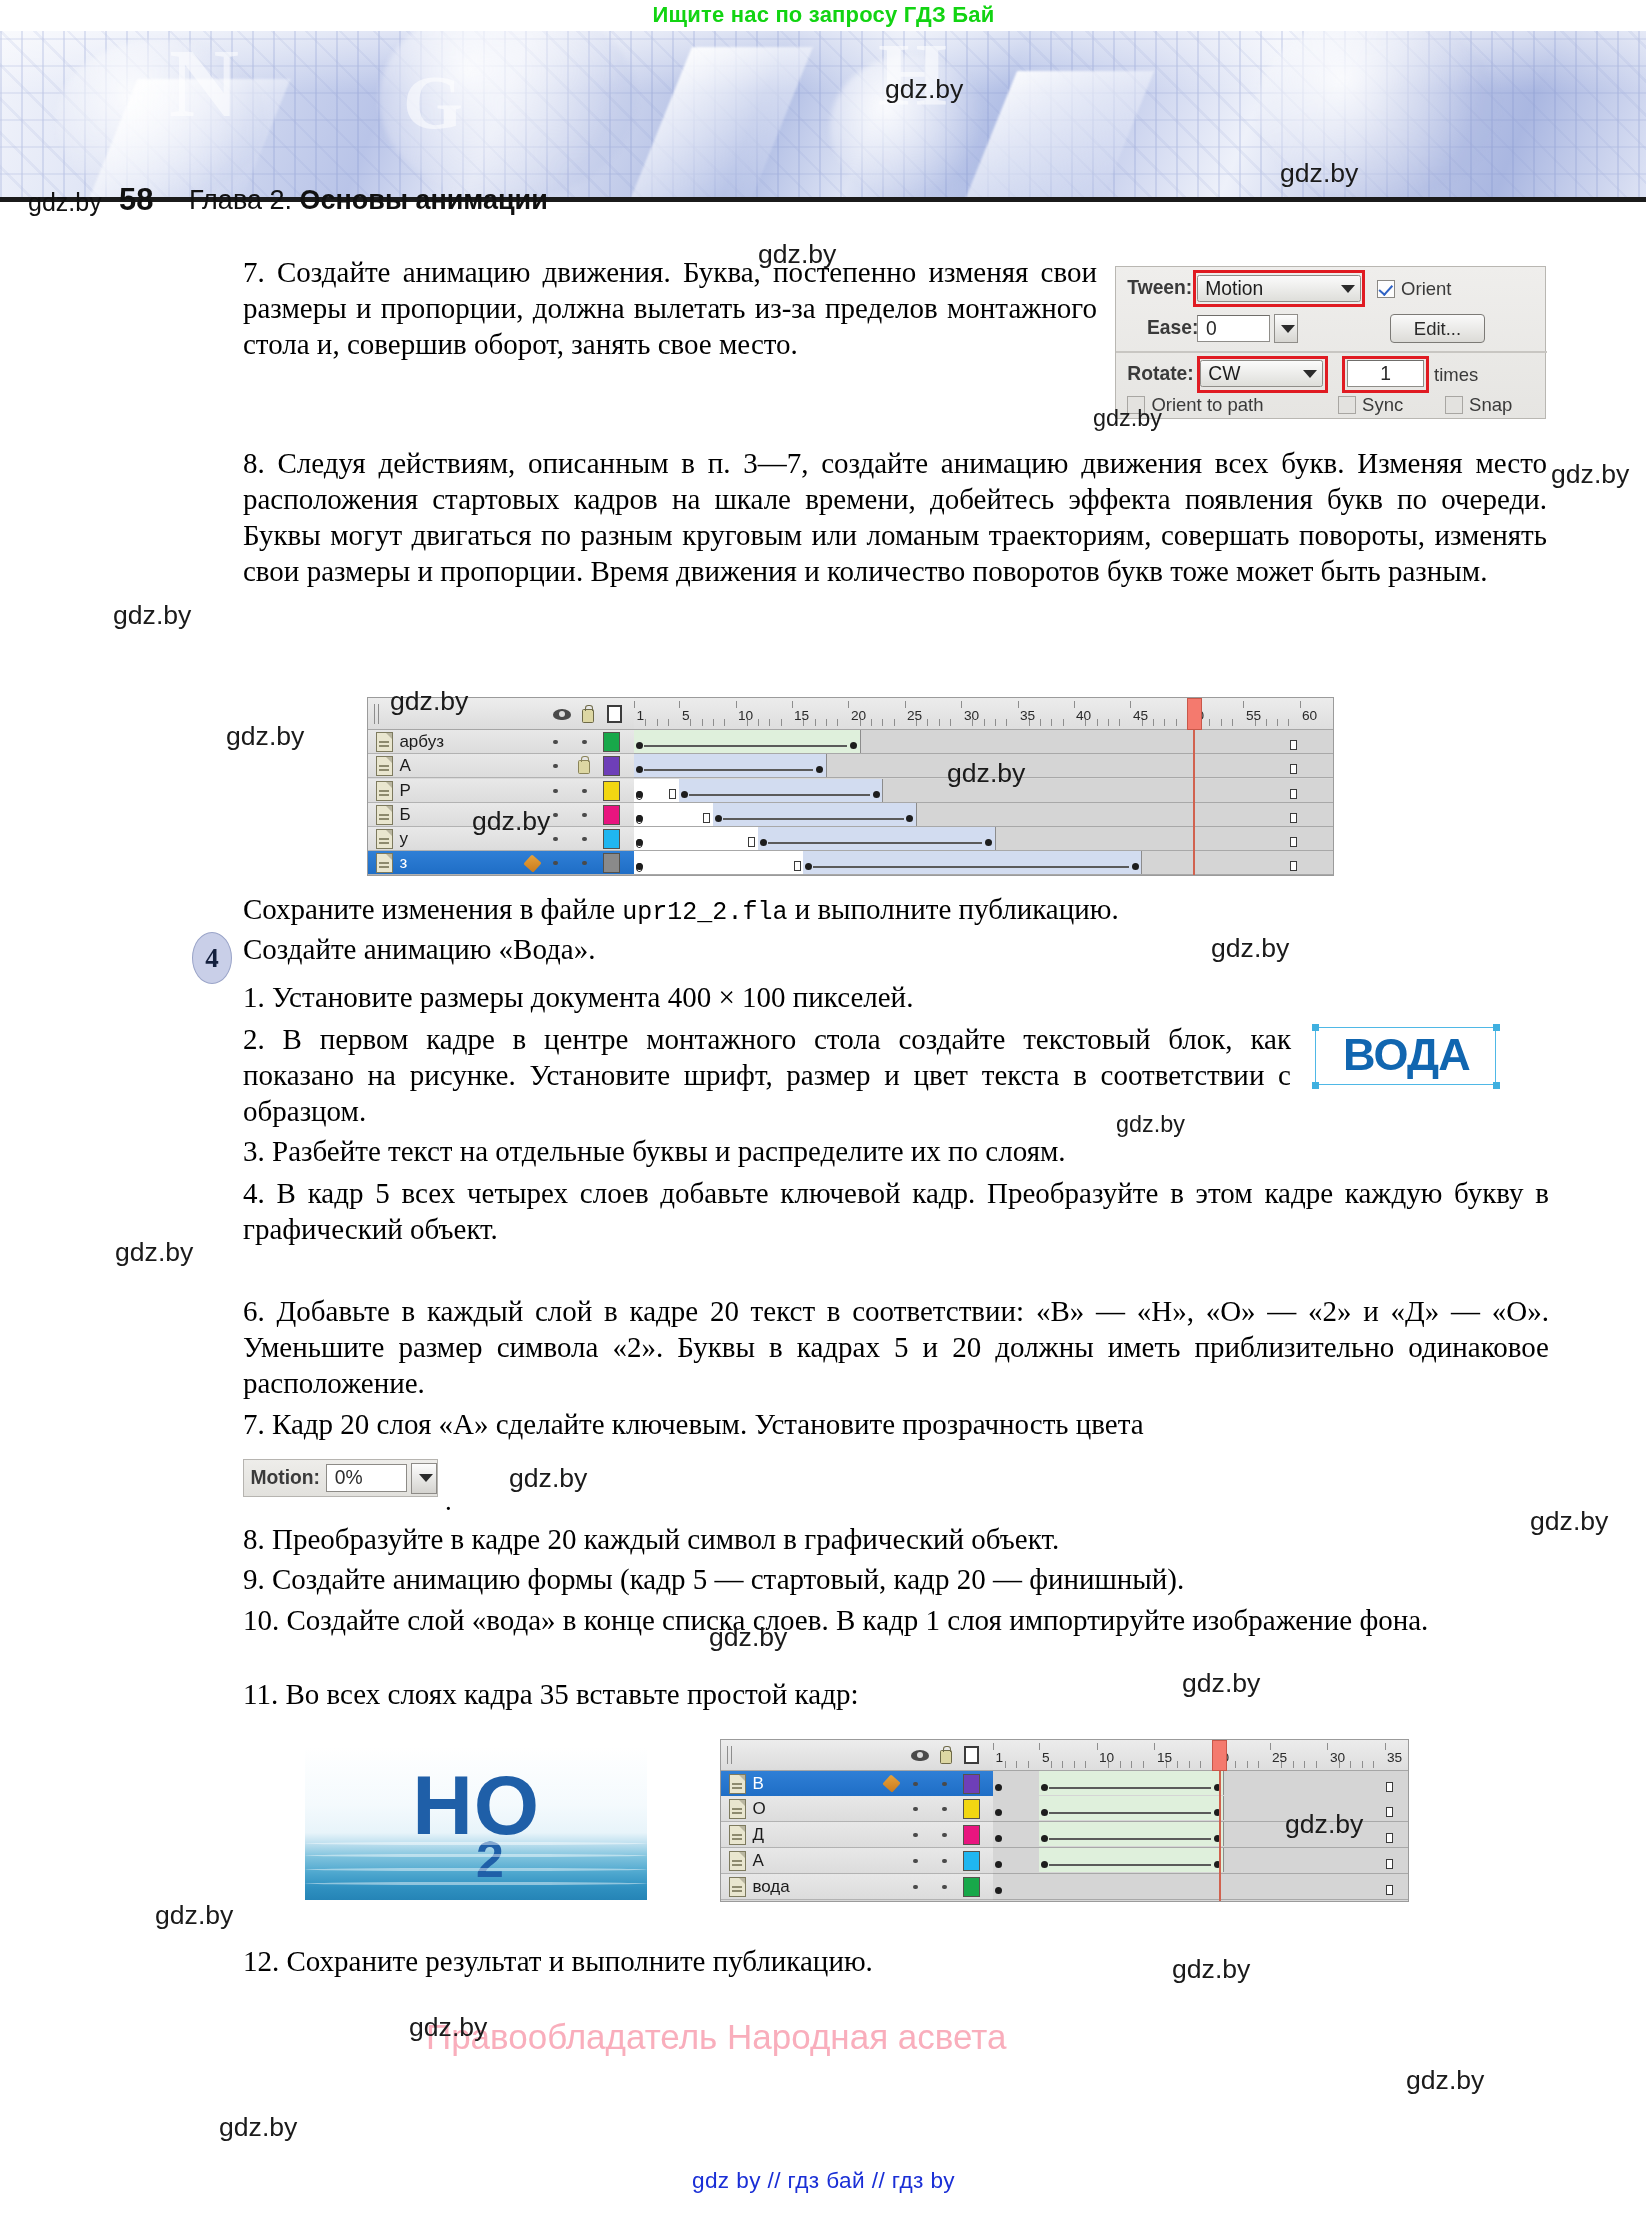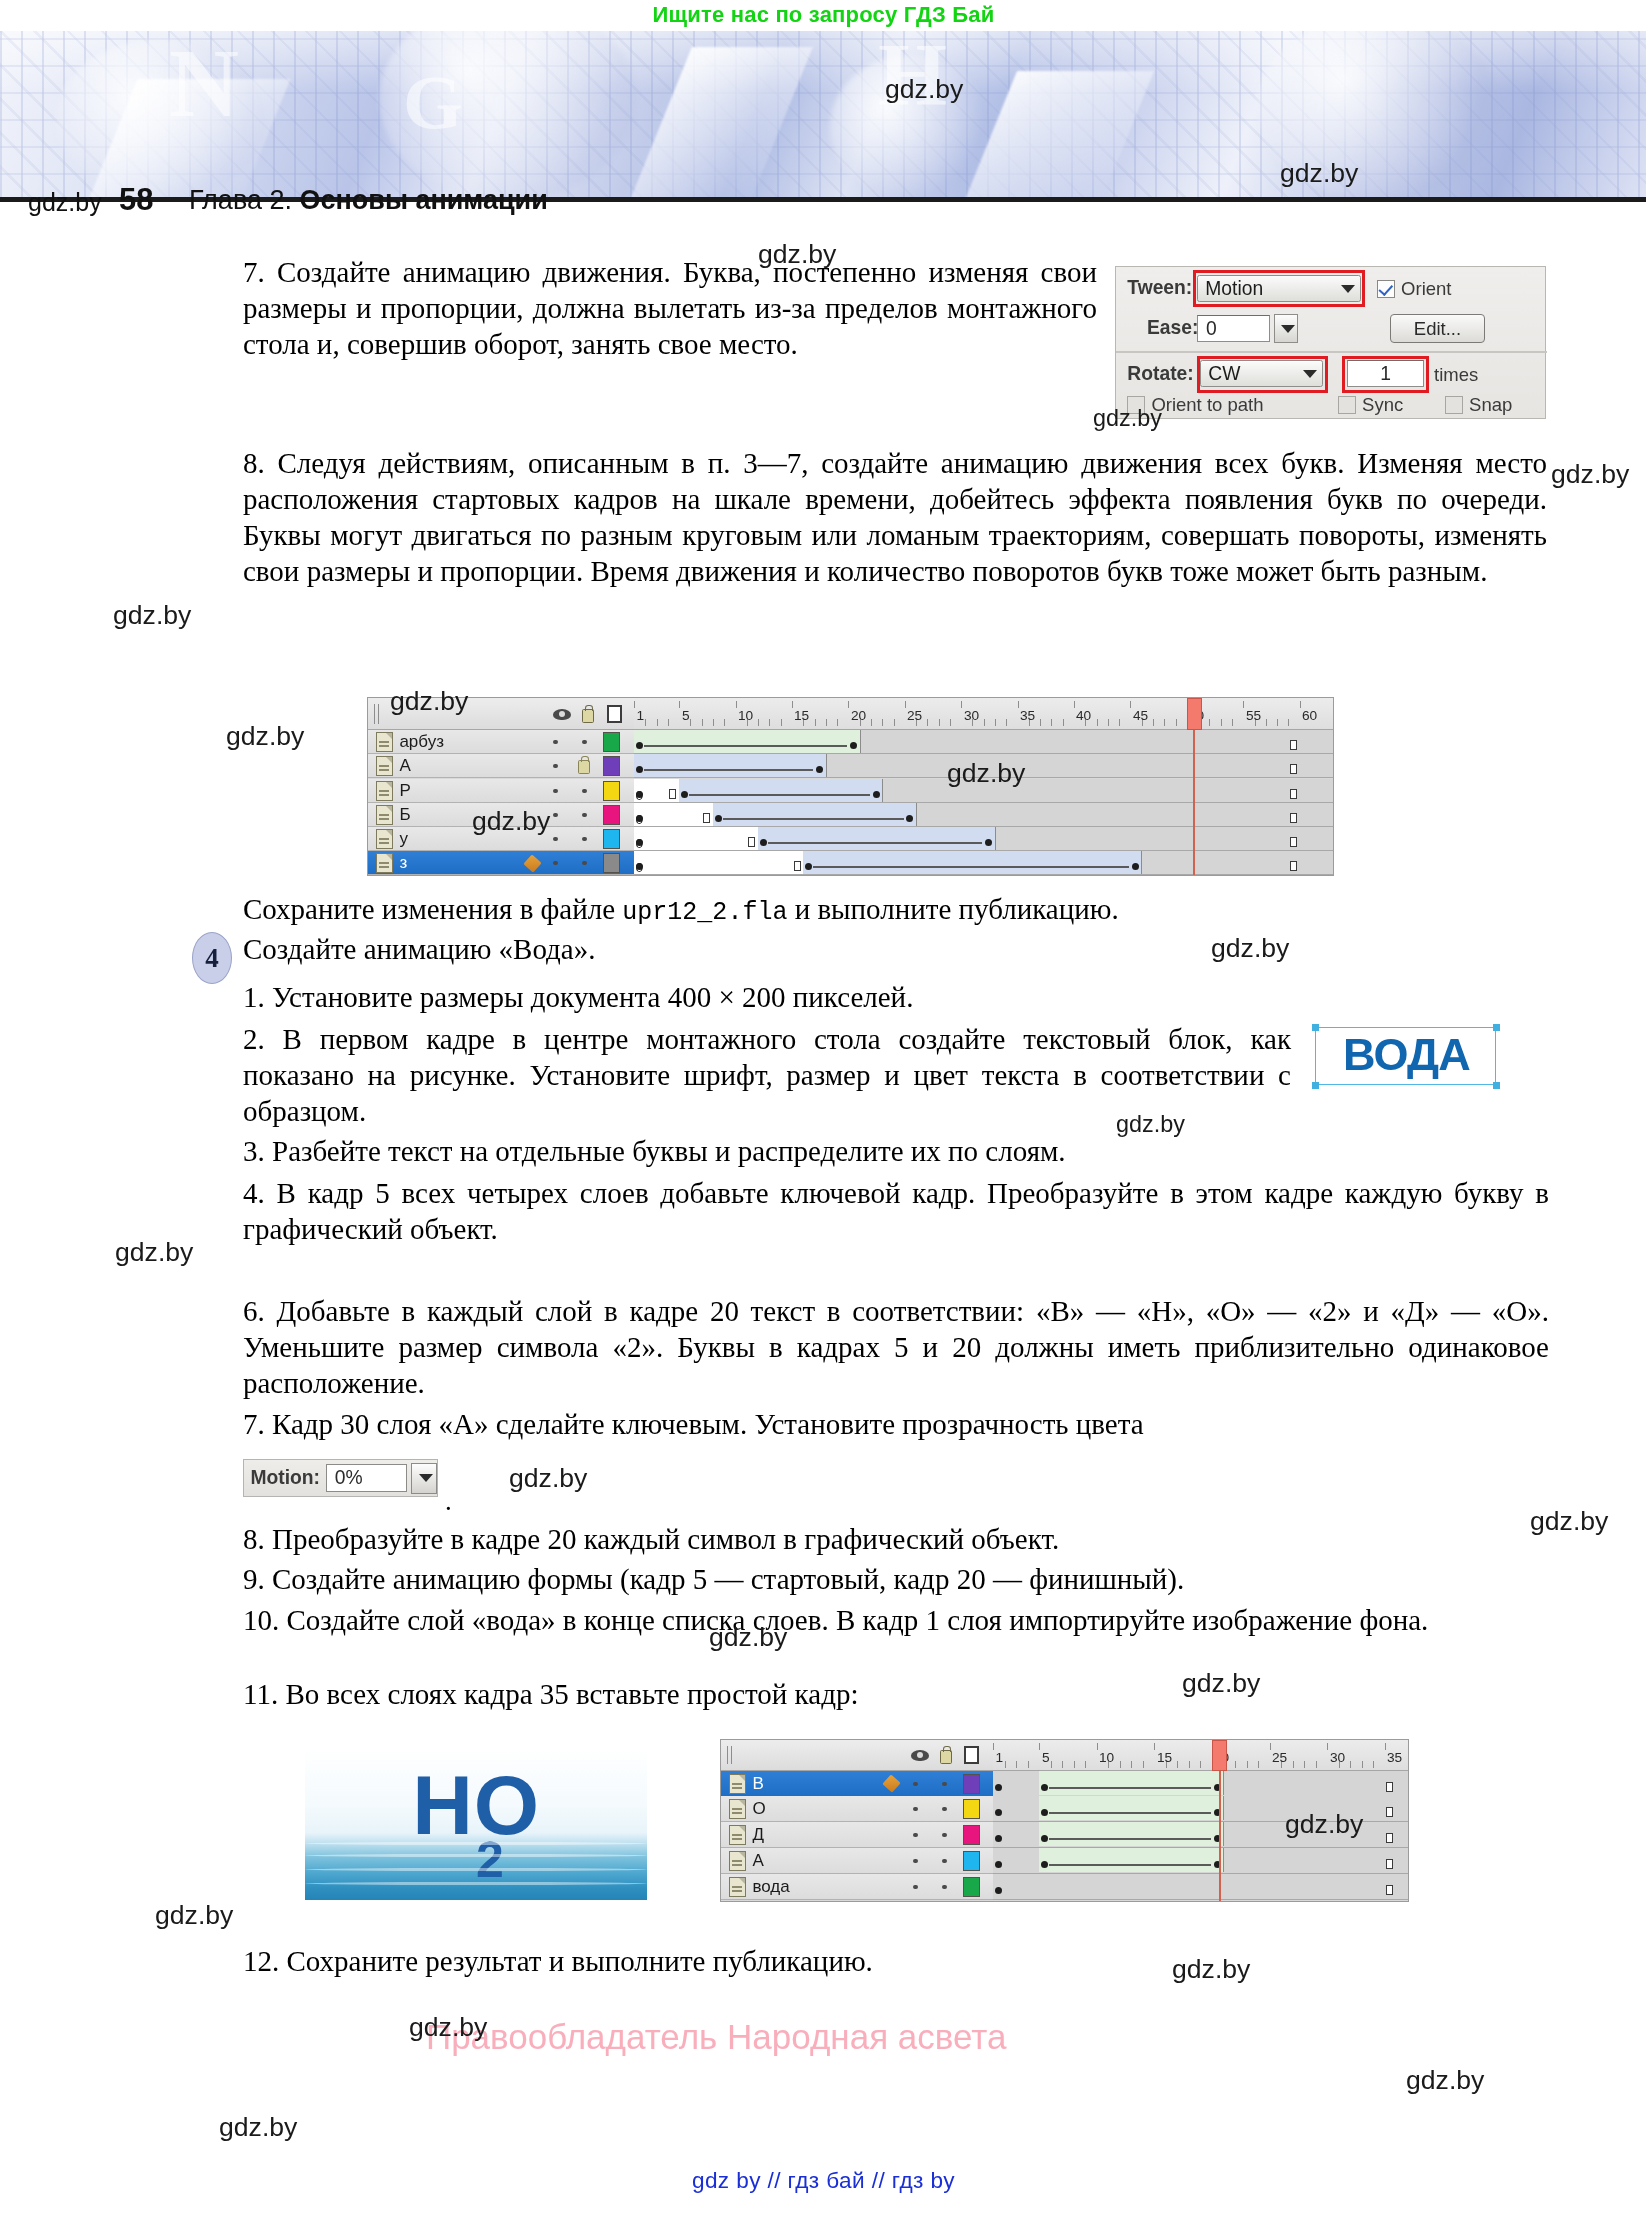--- a/index.html
+++ b/index.html
@@ -796,40 +796,40 @@
     <div class="tl-playhead-line" id="tl-top-playline" style="top: 32px; height: 147px; left: 825px;"></div>
   </div>
 
   <div class="para noj" style="left:243px; top:891px; width:1306px;">
     <span>Сохраните изменения в файле </span><span class="mono">upr12_2.fla</span><span> и выполните публикацию.</span>
   </div>
 
   <div class="task-badge" style="left:192px; top:932px;">4</div>
   <div class="para noj" style="left:243px; top:931px; width:806px;">Создайте анимацию «Вода».</div>
 
-  <div class="para noj" style="left:243px; top:979px; width:1306px;">1. Установите размеры документа 400 × 200 пикселей.</div>
+  <div class="para noj" style="left:243px; top:979px; width:1306px;">1. Установите размеры документа 400 × 100 пикселей.</div>
 
   <div class="para" style="left:243px; top:1021px; width:1048px;">2. В первом кадре в центре монтажного стола создайте текстовый блок, как показано на рисунке. Установите шрифт, размер и цвет текста в соответствии с образцом.</div>
 
   <div class="voda-sample">
     <div class="voda-text">ВОДА</div>
   </div>
   <span class="voda-handle" style="left:1312px; top:1024px;"></span>
   <span class="voda-handle" style="left:1493px; top:1024px;"></span>
   <span class="voda-handle" style="left:1312px; top:1082px;"></span>
   <span class="voda-handle" style="left:1493px; top:1082px;"></span>
 
   <div class="para noj" style="left:243px; top:1133px; width:1306px;">3. Разбейте текст на отдельные буквы и распределите их по слоям.</div>
 
   <div class="para" style="left:243px; top:1175px; width:1306px;">4. В кадр 5 всех четырех слоев добавьте ключевой кадр. Преобразуйте в этом кадре каждую букву в графический объект.</div>
 
 
   <div class="para" style="left:243px; top:1293px; width:1306px;">6. Добавьте в каждый слой в кадре 20 текст в соответствии: «В» — «Н», «О» — «2» и «Д» — «О». Уменьшите размер символа «2». Буквы в кадрах 5 и 20 должны иметь приблизительно одинаковое расположение.</div>
 
-  <div class="para noj" style="left:243px; top:1406px; width:1306px;">7. Кадр 30 слоя «А» сделайте ключевым. Установите прозрачность цвета</div>
+  <div class="para noj" style="left:243px; top:1406px; width:1306px;">7. Кадр 20 слоя «А» сделайте ключевым. Установите прозрачность цвета</div>
 
   <div class="alpha-widget">
     <span class="alpha-label">Motion:</span>
     <span class="alpha-field">
       <span>0%</span>
     </span>
     <span class="alpha-spin">
       <span class="tp-arrow"></span>
     </span>
   </div>

